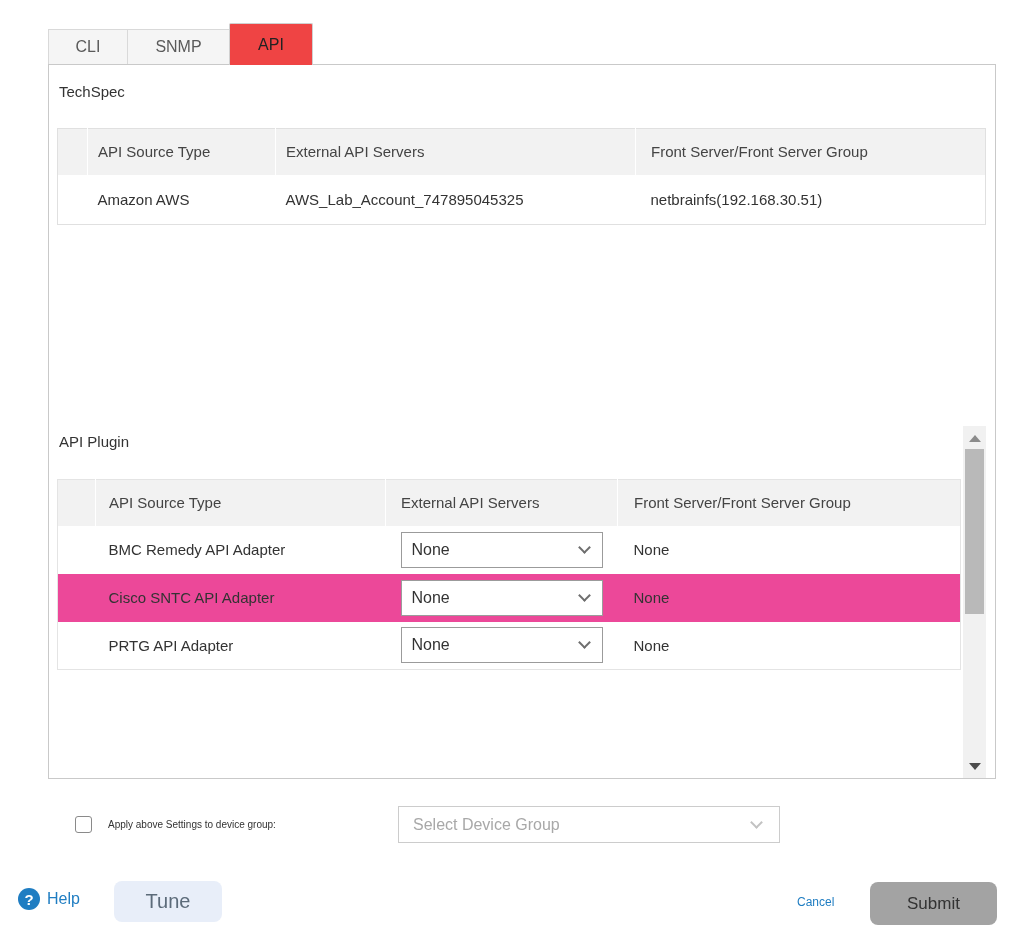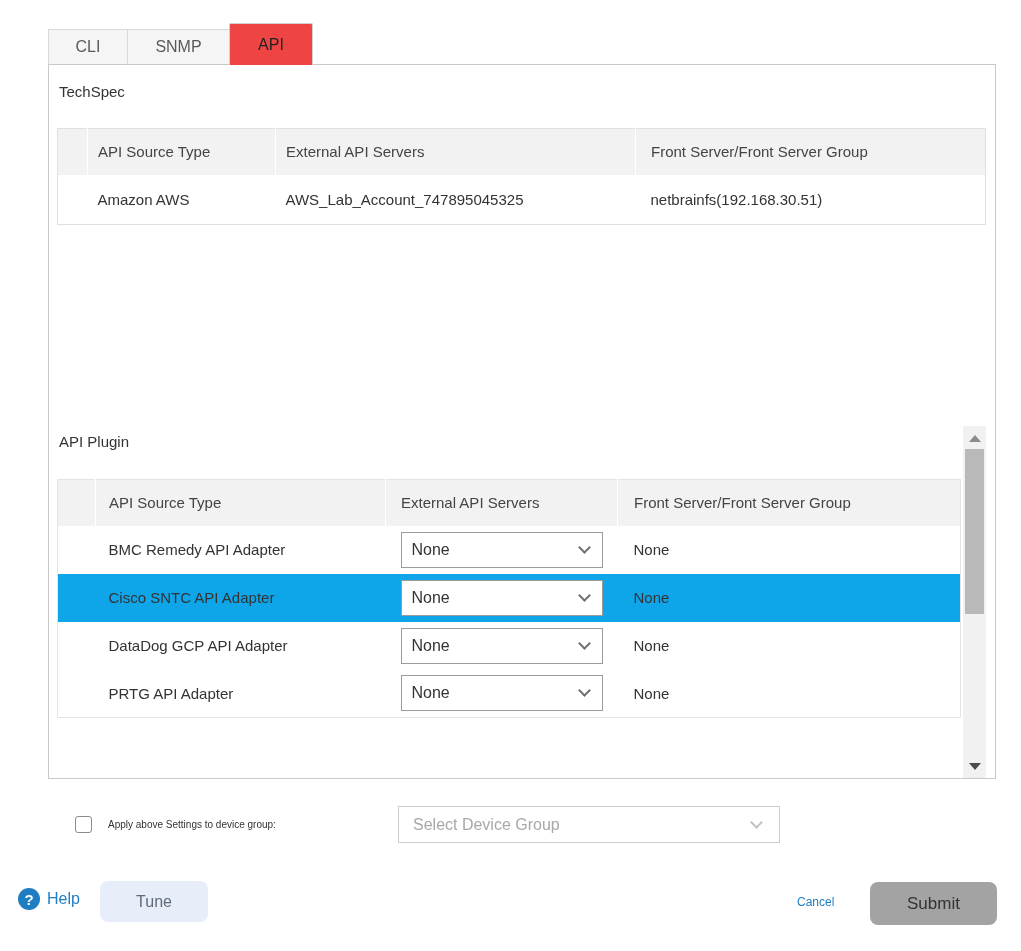--- a/index.html
+++ b/index.html
@@ -42,21 +42,21 @@
   .ts-table .c3 { padding-left:15px; }
 
   
   .plugin-area { position:absolute; left:0; top:361px; width:946px;
                  height:352px; overflow:hidden; }
   .ap-title { left:10px; top:7px; }
   .ap-table { position:absolute; left:8px; top:33px; width:904px;
               border:1px solid #e4e4e4; }
   .ap-table th { height:46px; }
   .ap-table td { height:48px; }
-  .ap-table tr.alt td { background:#0ea5e9; }
+  .ap-table tr.alt td { background:#ec4899; }
   .ap-table .c0 { width:38px; }
   .ap-table .c1 { width:290px; padding-left:13px; }
   .ap-table .c2 { width:232px; }
   .ap-table th.c2 { padding-left:15px; }
   .ap-table .c3 { padding-left:16px; }
 
   .selbox { margin-left:15px; width:202px; height:36px; background:#fff;
             border:1px solid #9b9b9b; display:flex; align-items:center;
             justify-content:space-between; padding:0 13px 0 10px;
             font-size:16px; color:#333; cursor:pointer; }
@@ -89,22 +89,22 @@
           padding:0 18px 0 14px; font-size:16px; color:#a8a8a8; cursor:pointer; }
 
   
   .footer { position:absolute; left:0; top:881px; width:1021px; height:44px; }
   .help { position:absolute; left:18px; top:7px; display:flex;
           align-items:center; gap:7px; cursor:pointer; }
   .help-icon { width:22px; height:22px; border-radius:50%; background:#1f7dc2;
           color:#fff; font-size:15px; font-weight:bold; display:flex;
           align-items:center; justify-content:center; }
   .help-text { font-size:16px; color:#1f7dc2; }
-  .btn-tune { position:absolute; left:100px; top:0; width:108px; height:41px;
-          background:#e8eef9; border:none; border-radius:8px; font-size:16px;
+  .btn-tune { position:absolute; left:114px; top:0; width:108px; height:41px;
+          background:#e8eef9; border:none; border-radius:8px; font-size:20px;
           color:#5c6b7a; font-family:inherit; cursor:pointer; }
   .link-cancel { position:absolute; left:797px; top:0; line-height:43px;
           font-size:12px; color:#1f7dc2; cursor:pointer; }
   .btn-submit { position:absolute; left:870px; top:1px; width:127px; height:43px;
           background:#a3a3a3; border:none; border-radius:8px; font-size:17px;
           color:#333; font-family:inherit; cursor:pointer; }
 </style>
 </head>
 <body>
 
@@ -167,31 +167,20 @@
           <td class="c2">
             <div class="selbox">
               <span>None</span>
               <span class="chev"></span>
             </div>
           </td>
           <td class="c3">None</td>
         </tr>
         <tr>
           <td class="c0"></td>
-          <td class="c1">DataDog GCP API Adapter</td>
-          <td class="c2">
-            <div class="selbox">
-              <span>None</span>
-              <span class="chev"></span>
-            </div>
-          </td>
-          <td class="c3">None</td>
-        </tr>
-        <tr>
-          <td class="c0"></td>
           <td class="c1">PRTG API Adapter</td>
           <td class="c2">
             <div class="selbox">
               <span>None</span>
               <span class="chev"></span>
             </div>
           </td>
           <td class="c3">None</td>
         </tr>
       </tbody>

